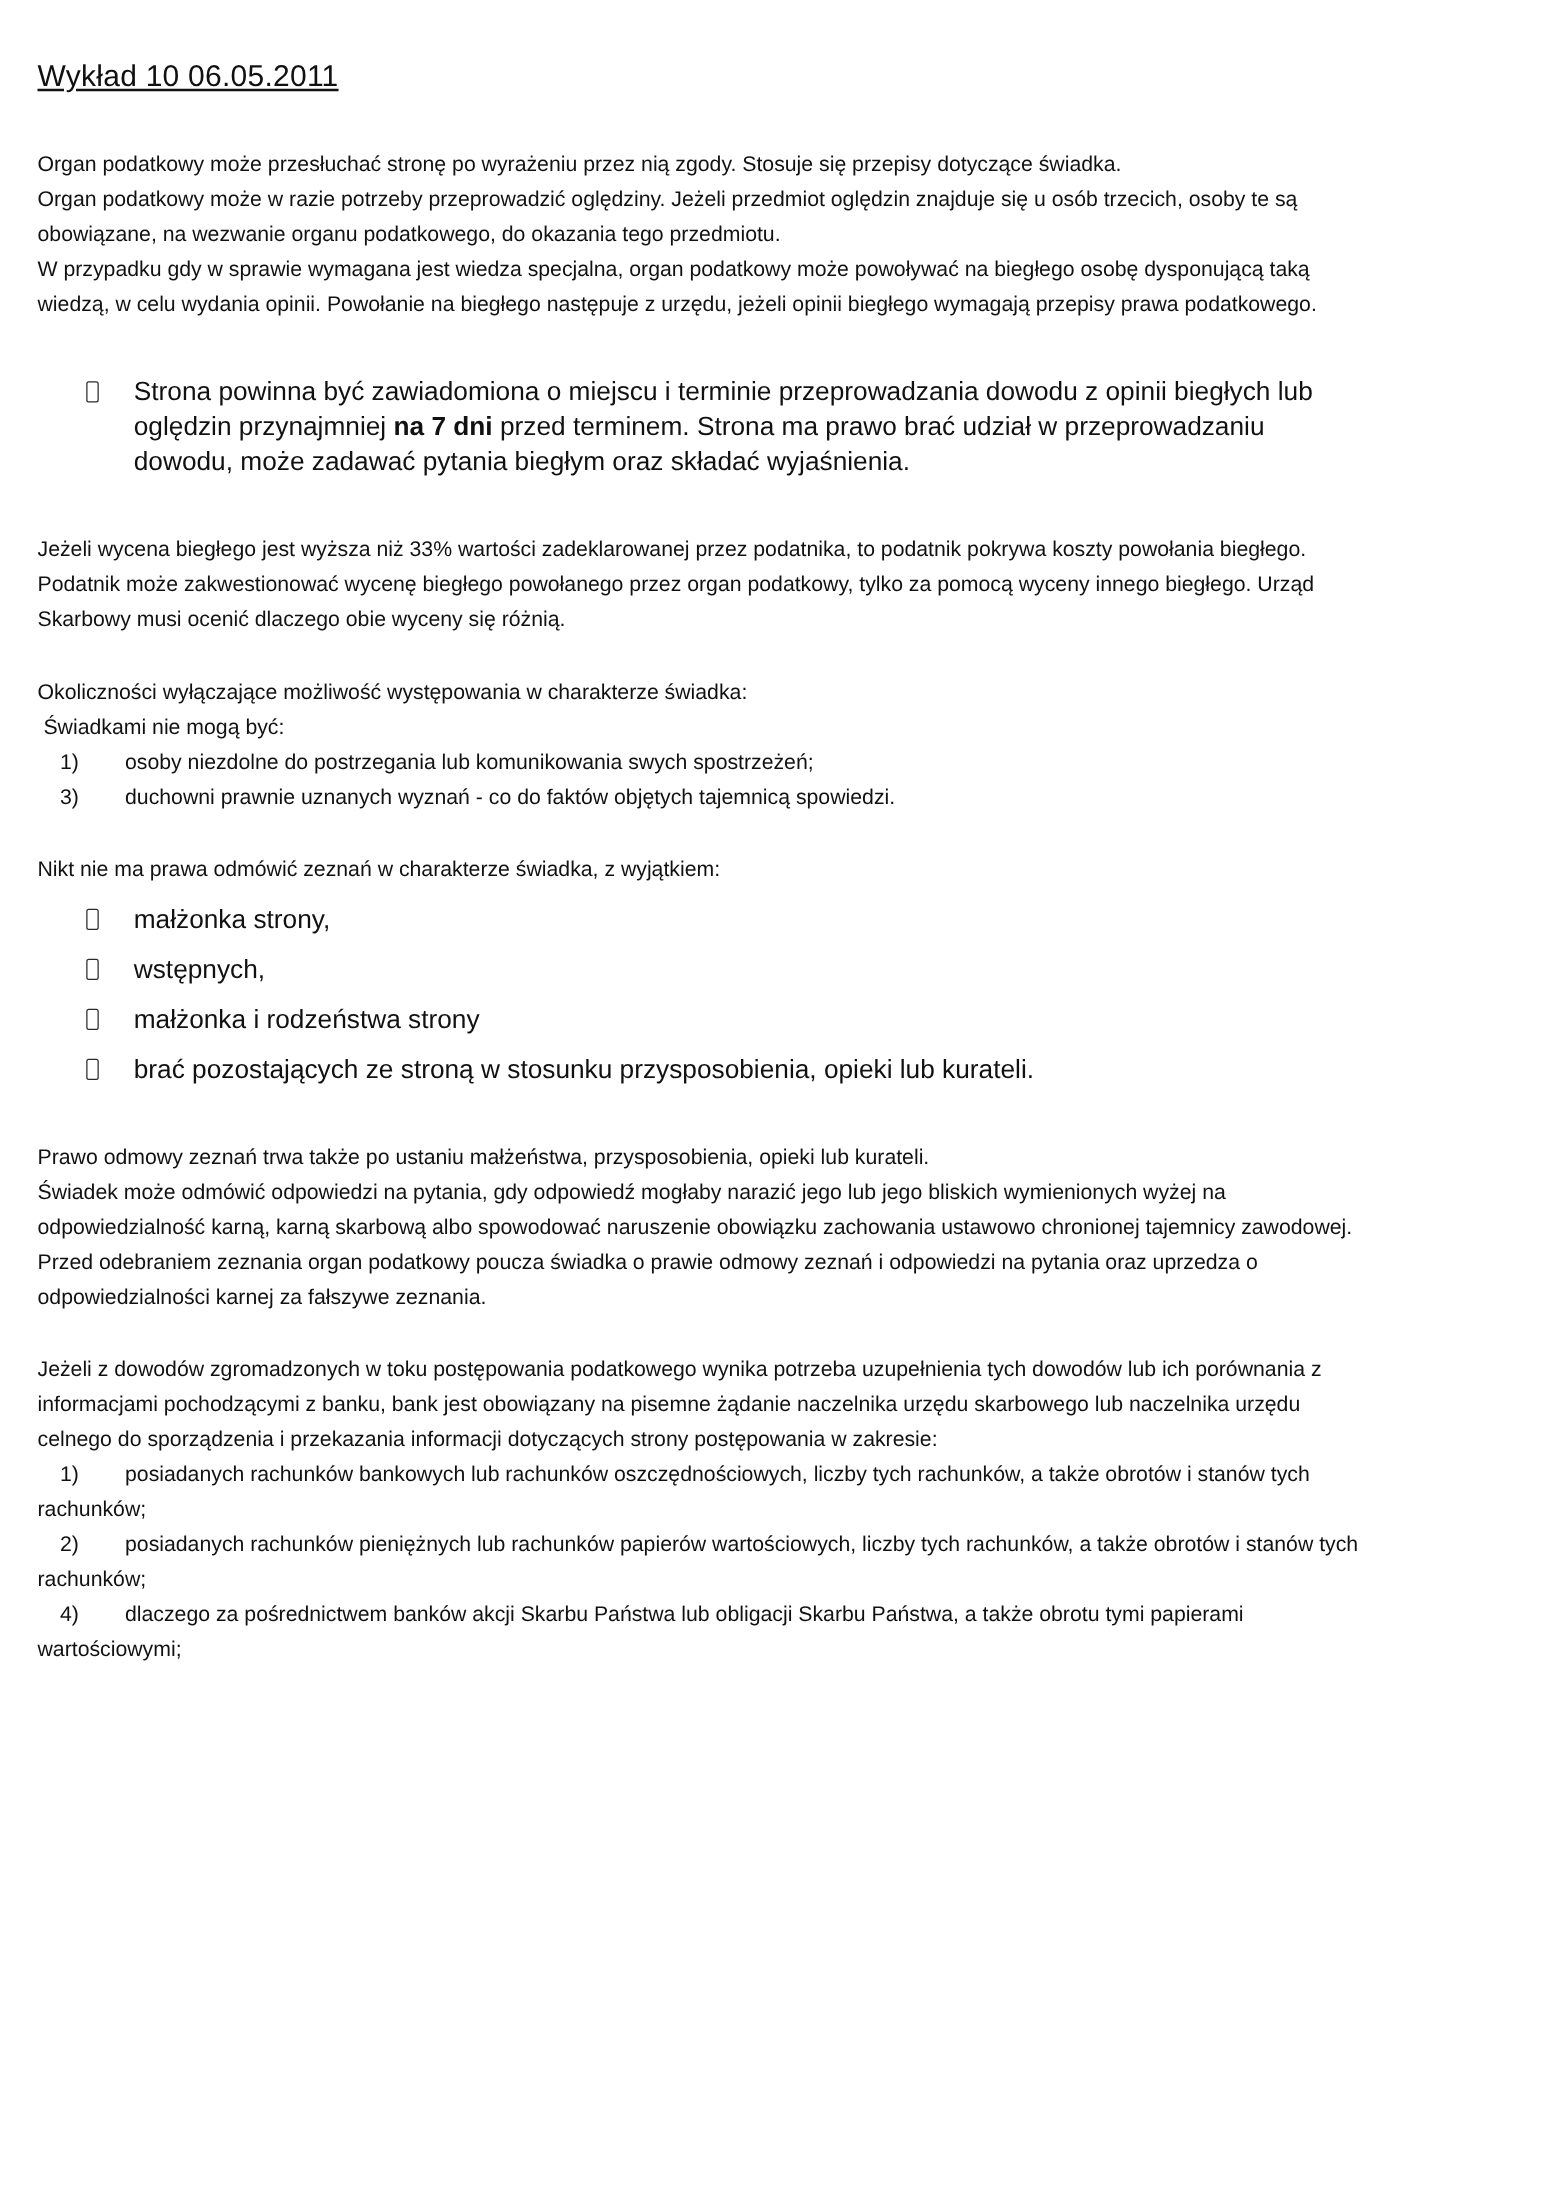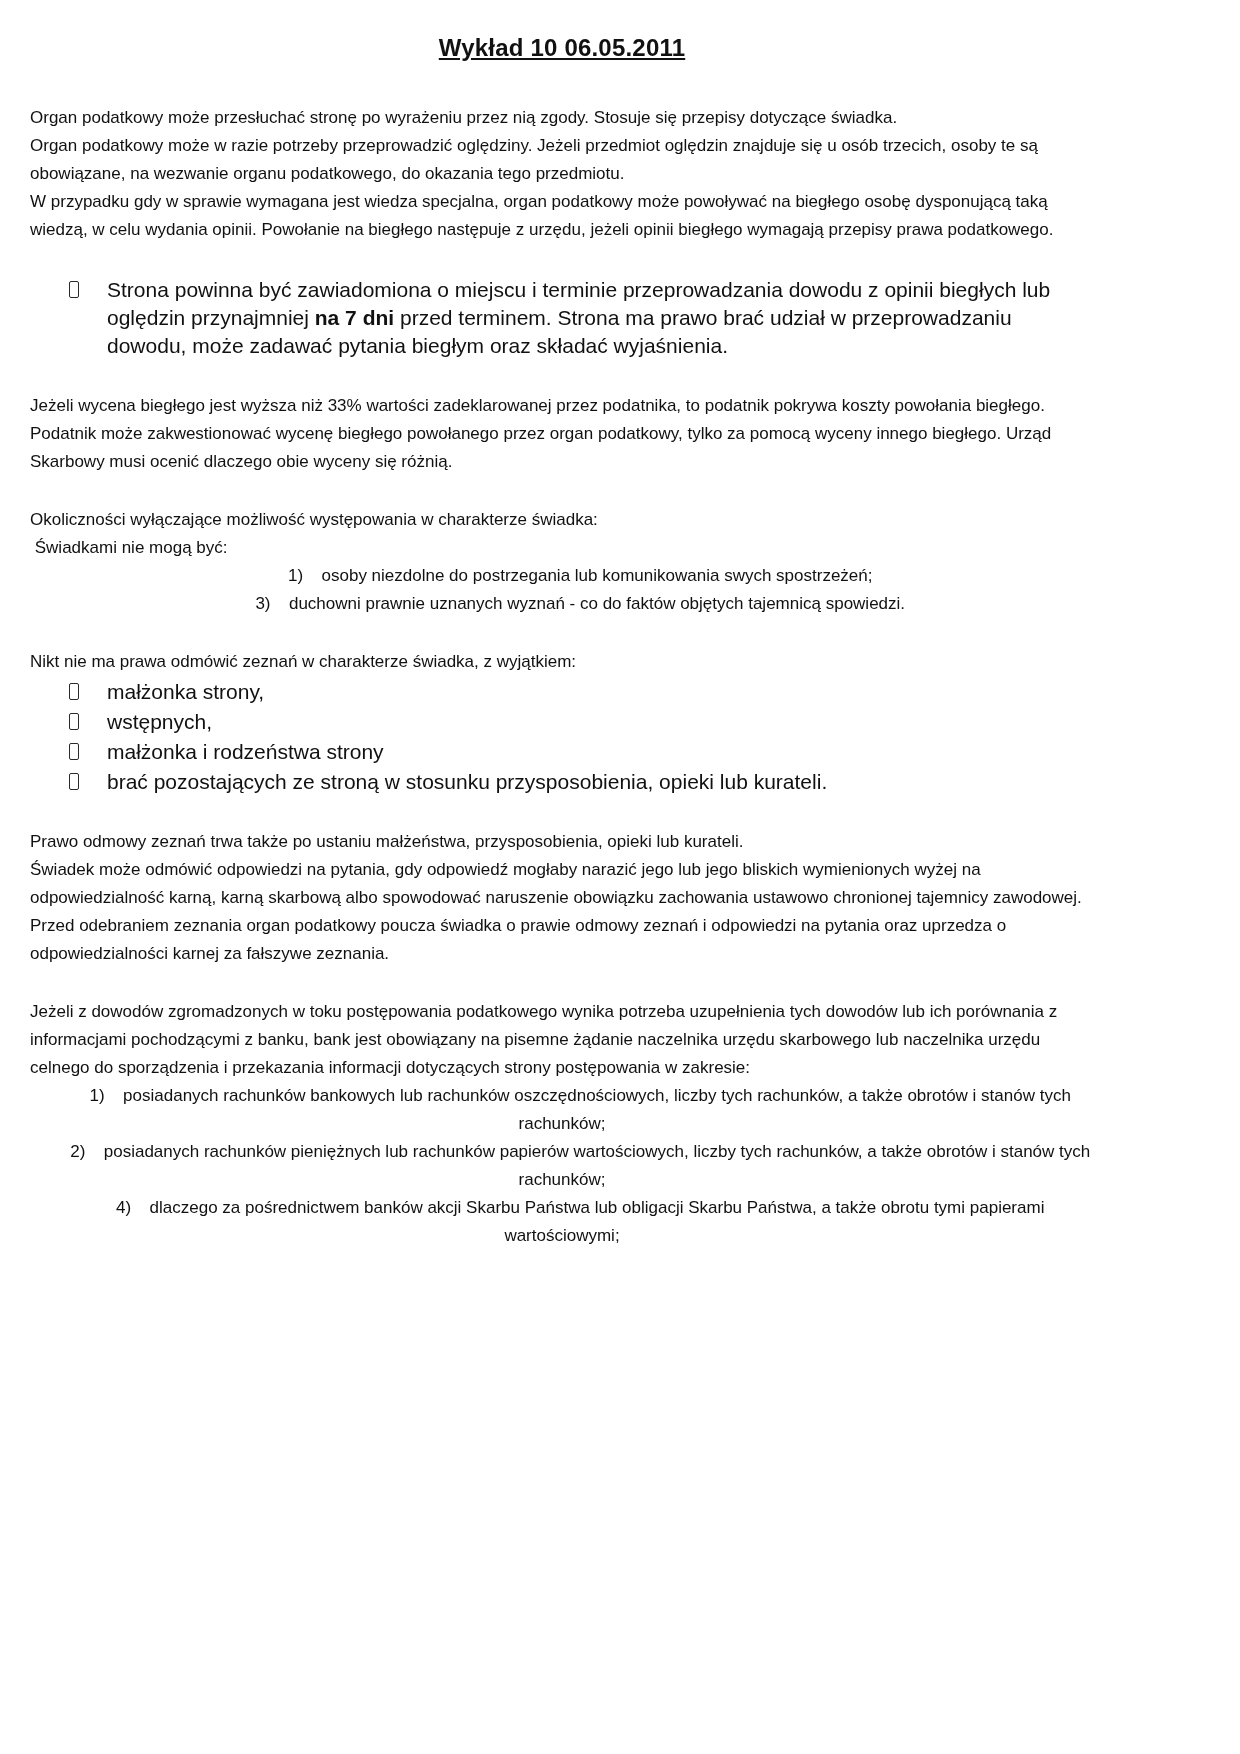--- a/index.html
+++ b/index.html
@@ -14,49 +14,47 @@
     box-sizing: border-box;
     padding: 30px 146px 20px 30px;
     overflow: hidden;
     background: #ffffff;
     color: #111111;
     font-family: "Liberation Sans", "DejaVu Sans", sans-serif;
   }
   h1.doc-title {
     font-size: 24px;
     line-height: 28px;
-    font-weight: 700;
+    font-weight: 400;
     text-decoration: underline;
-    margin: 4px 0 42px 0;
+    margin: 18px 0 42px 0;
     letter-spacing: 0.2px;
-    text-align: center;
   }
   .doc-body p.para {
     margin: 0;
     font-size: 17px;
     line-height: 28px;
     white-space: pre-wrap;
   }
   .doc-body .spacer {
     height: 30px;
   }
   
   .doc-body p.num-item {
     text-indent: 18px;
-    text-align: center;
   }
   .num-label {
     display: inline-block;
     width: 52px;
     text-indent: 0;
   }
   
   .bullet-item {
     position: relative;
-    margin: 2px 0;
+    margin: 12px 0;
     padding-left: 77px;
     font-size: 21px;
     line-height: 28px;
   }
   .tofu {
     position: absolute;
     left: 39px;
     top: 5px;
     width: 10px;
     height: 17px;

